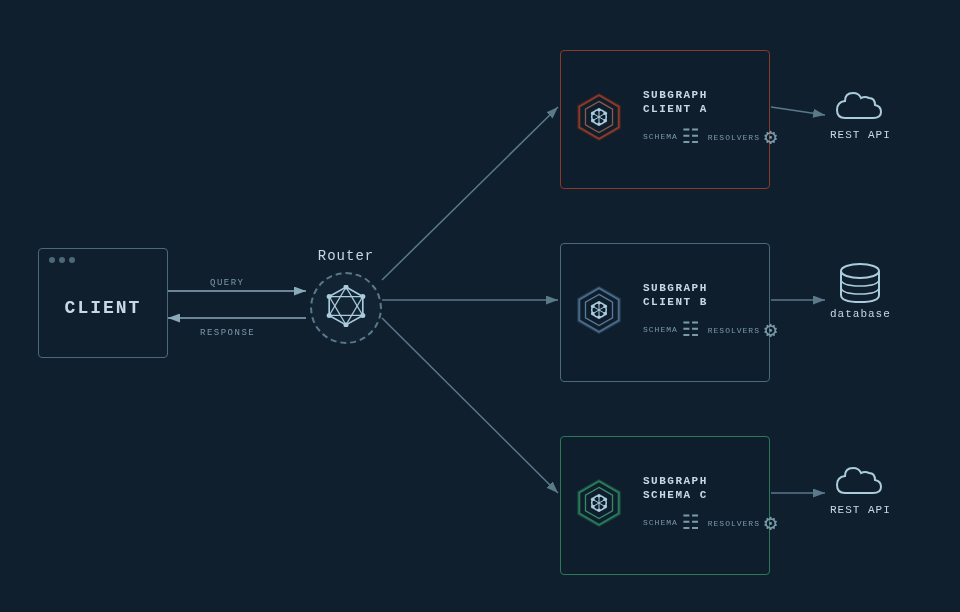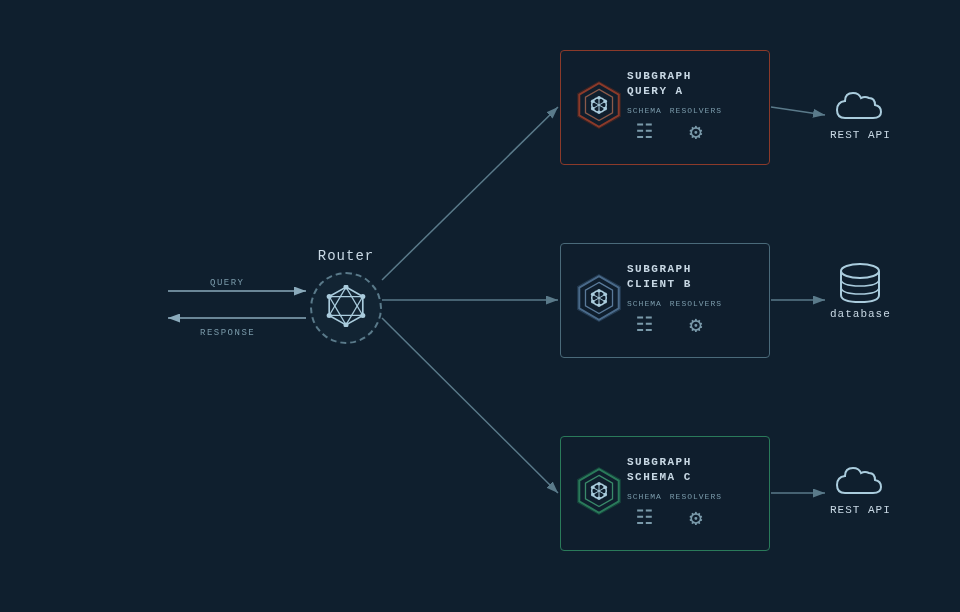--- a/index.html
+++ b/index.html
@@ -83,27 +83,27 @@
     
     .graphql-icon svg {
       width: 42px;
       height: 42px;
     }
 
     
     .subgraph-box {
       position: absolute;
       width: 210px;
-      height: 115px;
+      height: 139px;
       border-radius: 4px;
       display: flex;
       flex-direction: row;
       align-items: center;
       padding: 10px 12px;
-      gap: 2px;
+      gap: 18px;
       background: rgba(15, 30, 45, 0.7);
     }
     .subgraph-box.server-a {
       border: 1.5px solid #8b3a2a;
       left: 560px;
       top: 50px;
     }
     .subgraph-box.server-b {
       border: 1.5px solid #4a6a7a;
       left: 560px;
@@ -137,21 +137,20 @@
       margin-bottom: 8px;
     }
     .subgraph-details {
       display: flex;
       flex-direction: row;
       gap: 8px;
       align-items: flex-start;
     }
     .subgraph-detail-item {
       display: flex;
-      flex-direction: column;
       align-items: center;
       gap: 4px;
     }
     .detail-label {
       color: #7a9aaa;
       font-size: 8px;
       letter-spacing: 1px;
     }
     .detail-icon {
       color: #7a9aaa;
@@ -234,20 +233,28 @@
 
     <line x1="382" y1="318" x2="558" y2="493" stroke="#5a7a8a" stroke-width="1.5" marker-end="url(#arrowhead)"></line>
 
     <line x1="771" y1="107" x2="825" y2="115" stroke="#5a7a8a" stroke-width="1.5" marker-end="url(#arrowhead)"></line>
 
     <line x1="771" y1="300" x2="825" y2="300" stroke="#5a7a8a" stroke-width="1.5" marker-end="url(#arrowhead)"></line>
 
     <line x1="771" y1="493" x2="825" y2="493" stroke="#5a7a8a" stroke-width="1.5" marker-end="url(#arrowhead)"></line>
   </svg>
 
+  <div class="client-box">
+    <div class="client-box-dots">
+      <div class="client-dot"></div>
+      <div class="client-dot"></div>
+      <div class="client-dot"></div>
+    </div>
+    <div class="client-label">CLIENT</div>
+  </div>
 
   <div class="router-container">
     <div class="router-label">Router</div>
     <div class="router-circle">
       <div class="graphql-icon">
         <svg viewBox="0 0 100 100" xmlns="http://www.w3.org/2000/svg">
 
           <polygon points="50,5 90,27.5 90,72.5 50,95 10,72.5 10,27.5" fill="none" stroke="#aaccdd" stroke-width="4"></polygon>
           <line x1="50" y1="5" x2="90" y2="72.5" stroke="#aaccdd" stroke-width="3"></line>
           <line x1="50" y1="5" x2="10" y2="72.5" stroke="#aaccdd" stroke-width="3"></line>
@@ -280,21 +287,21 @@
         <circle cx="62" cy="57" r="3.5" fill="#aaccdd"></circle>
         <circle cx="38" cy="57" r="3.5" fill="#aaccdd"></circle>
         <circle cx="50" cy="64" r="3.5" fill="#aaccdd"></circle>
         <circle cx="38" cy="43" r="3.5" fill="#aaccdd"></circle>
         <circle cx="62" cy="43" r="3.5" fill="#aaccdd"></circle>
       </svg>
     </div>
     <div class="subgraph-info">
       <div class="subgraph-title">
         <span>SUBGRAPH</span><br>
-        <span>QUERY A</span>
+        <span>CLIENT A</span>
       </div>
       <div class="subgraph-details">
         <div class="subgraph-detail-item">
           <span class="detail-label">SCHEMA</span>
           <span class="detail-icon">☷</span>
         </div>
         <div class="subgraph-detail-item">
           <span class="detail-label">RESOLVERS</span>
           <span class="detail-icon" style="font-size:22px;">⚙</span>
         </div>

